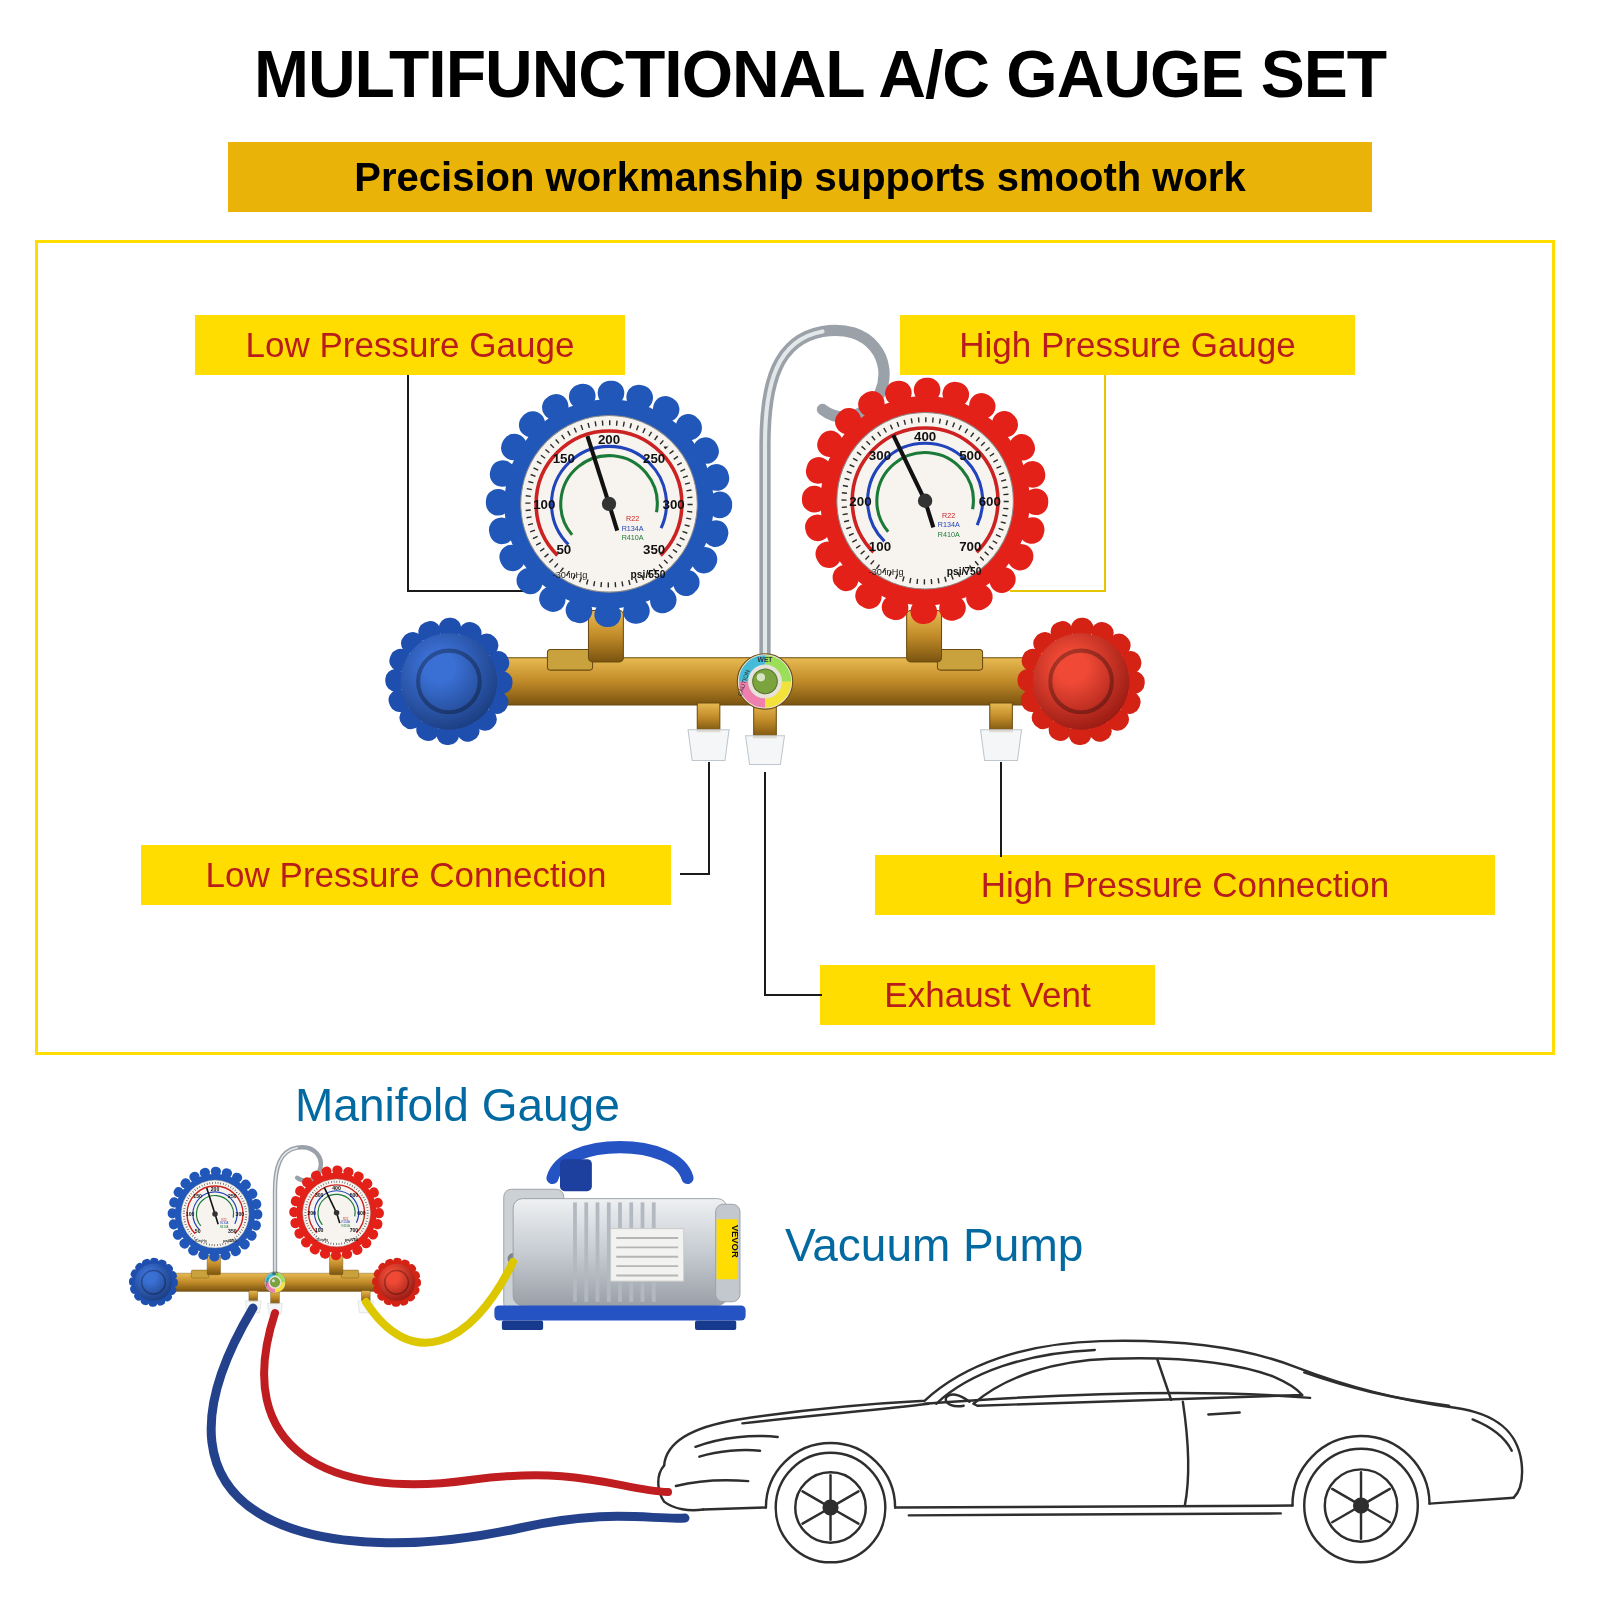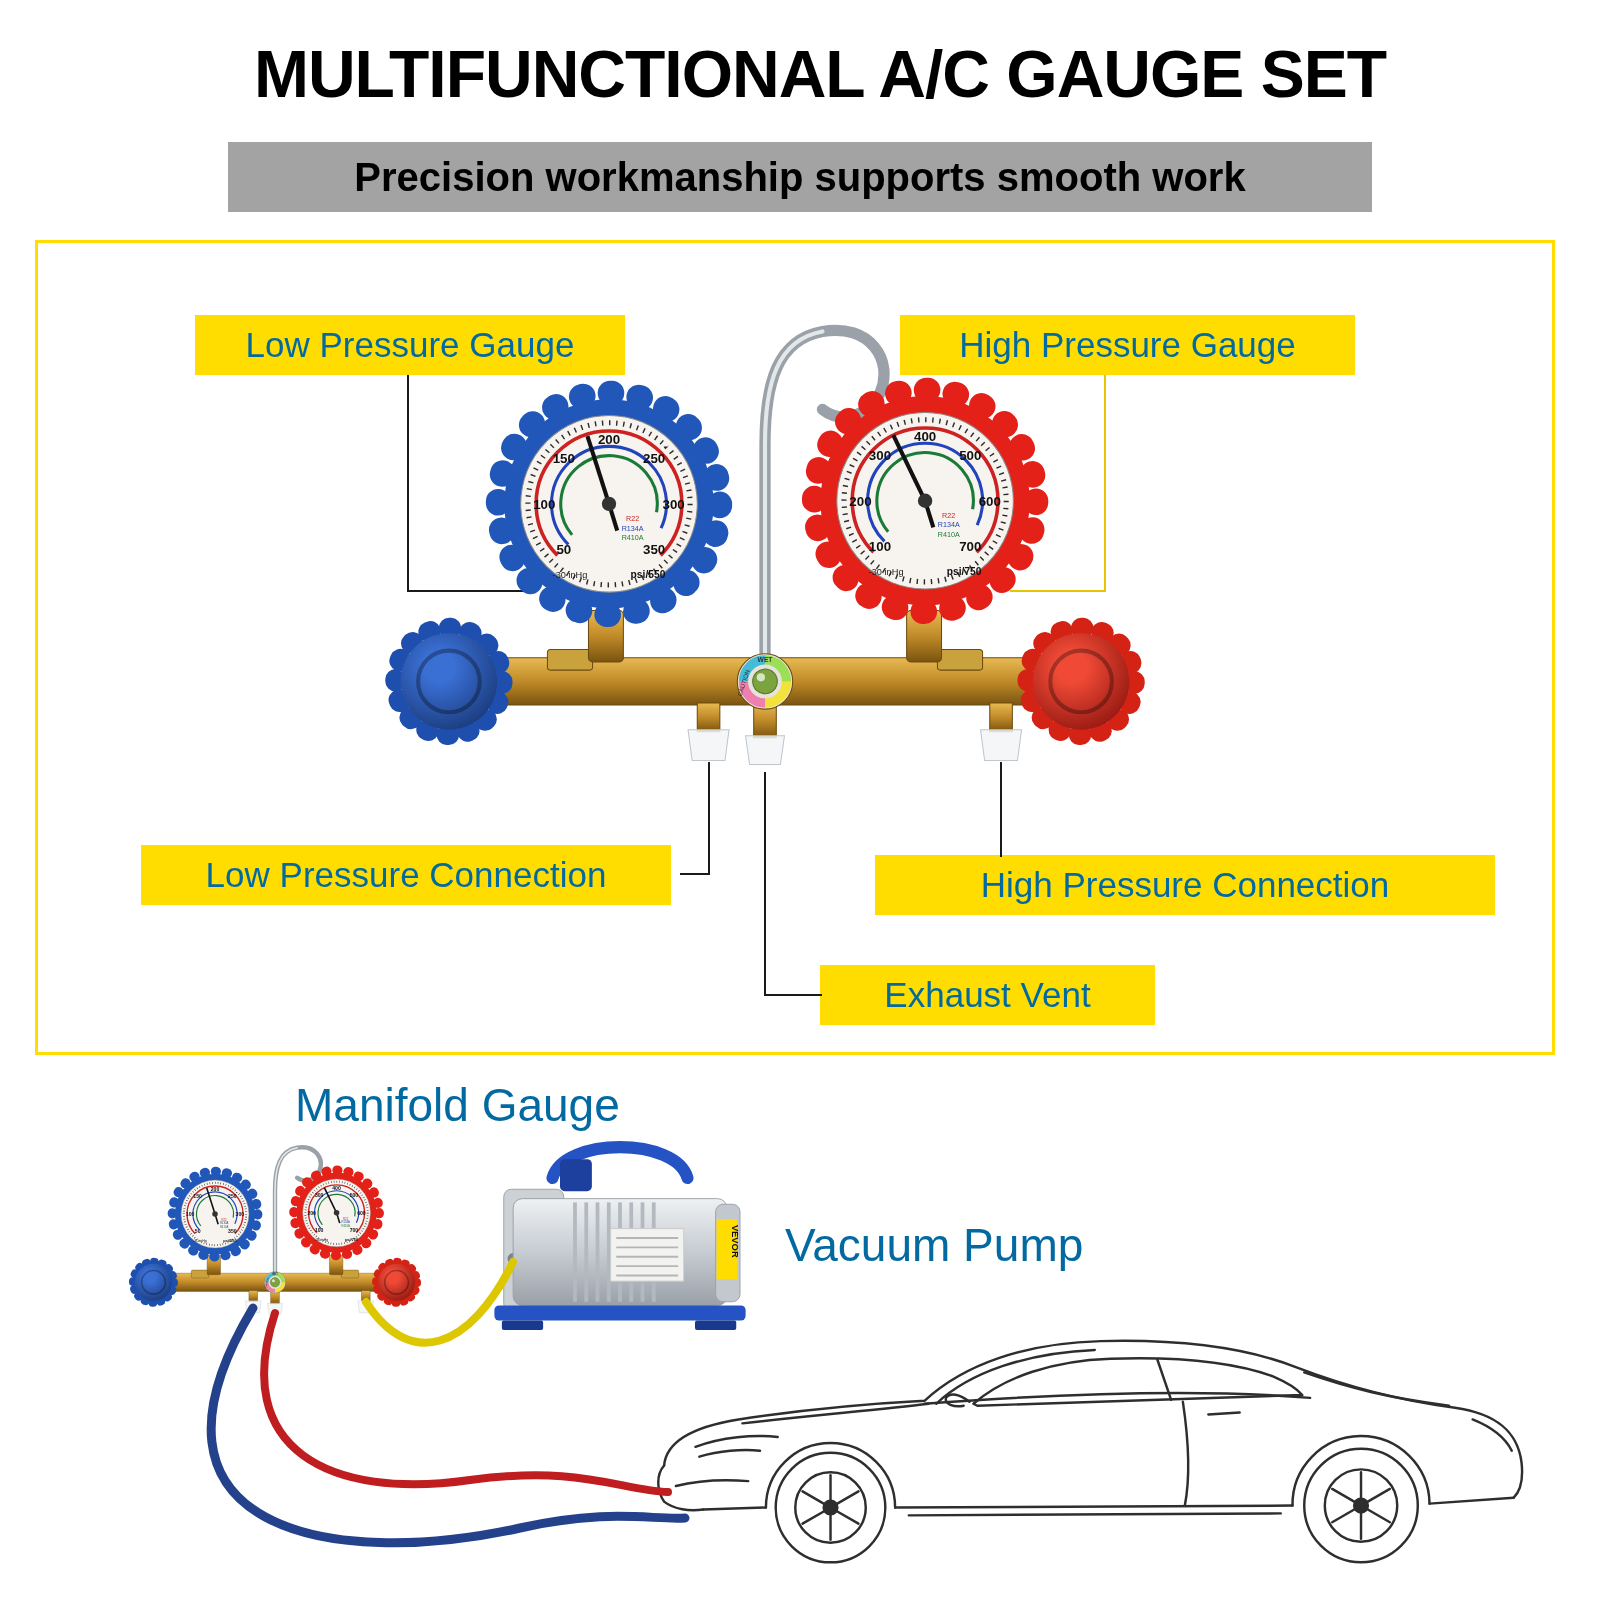--- a/index.html
+++ b/index.html
@@ -6,31 +6,31 @@
   body{
     width:1600px;height:1600px;position:relative;background:#ffffff;
     font-family:"Liberation Sans", sans-serif;overflow:hidden;color:#000;
   }
   .abs{position:absolute}
   .title{
     left:0;top:36px;width:1600px;text-align:center;
     font-size:66px;font-weight:900;letter-spacing:-1px;padding-left:20px;
   }
   .banner{
-    left:228px;top:142px;width:1144px;height:70px;background:#a3a3a3;
+    left:228px;top:142px;width:1144px;height:70px;background:#eab308;
     display:flex;align-items:center;justify-content:center;
     font-size:40px;font-weight:700;
   }
   .main-box{
     left:35px;top:240px;width:1520px;height:815px;
     border:3px solid #FFDD00;box-sizing:border-box;background:#fff;
   }
   .callout{
     background:#FFDD00;display:flex;align-items:center;justify-content:center;
-    font-size:35px;font-weight:500;color:#0369a1;white-space:nowrap;
+    font-size:35px;font-weight:500;color:#b91c1c;white-space:nowrap;
   }
   .line{position:absolute;background:#1a1a1a}
   .line.yellow{background:#e5c400}
   .plain-label{font-size:46px;font-weight:500;color:#0369a1;white-space:nowrap}
   svg{display:block}
 </style>
 </head>
 <body>
 
 <div class="abs title">MULTIFUNCTIONAL A/C GAUGE SET</div>

